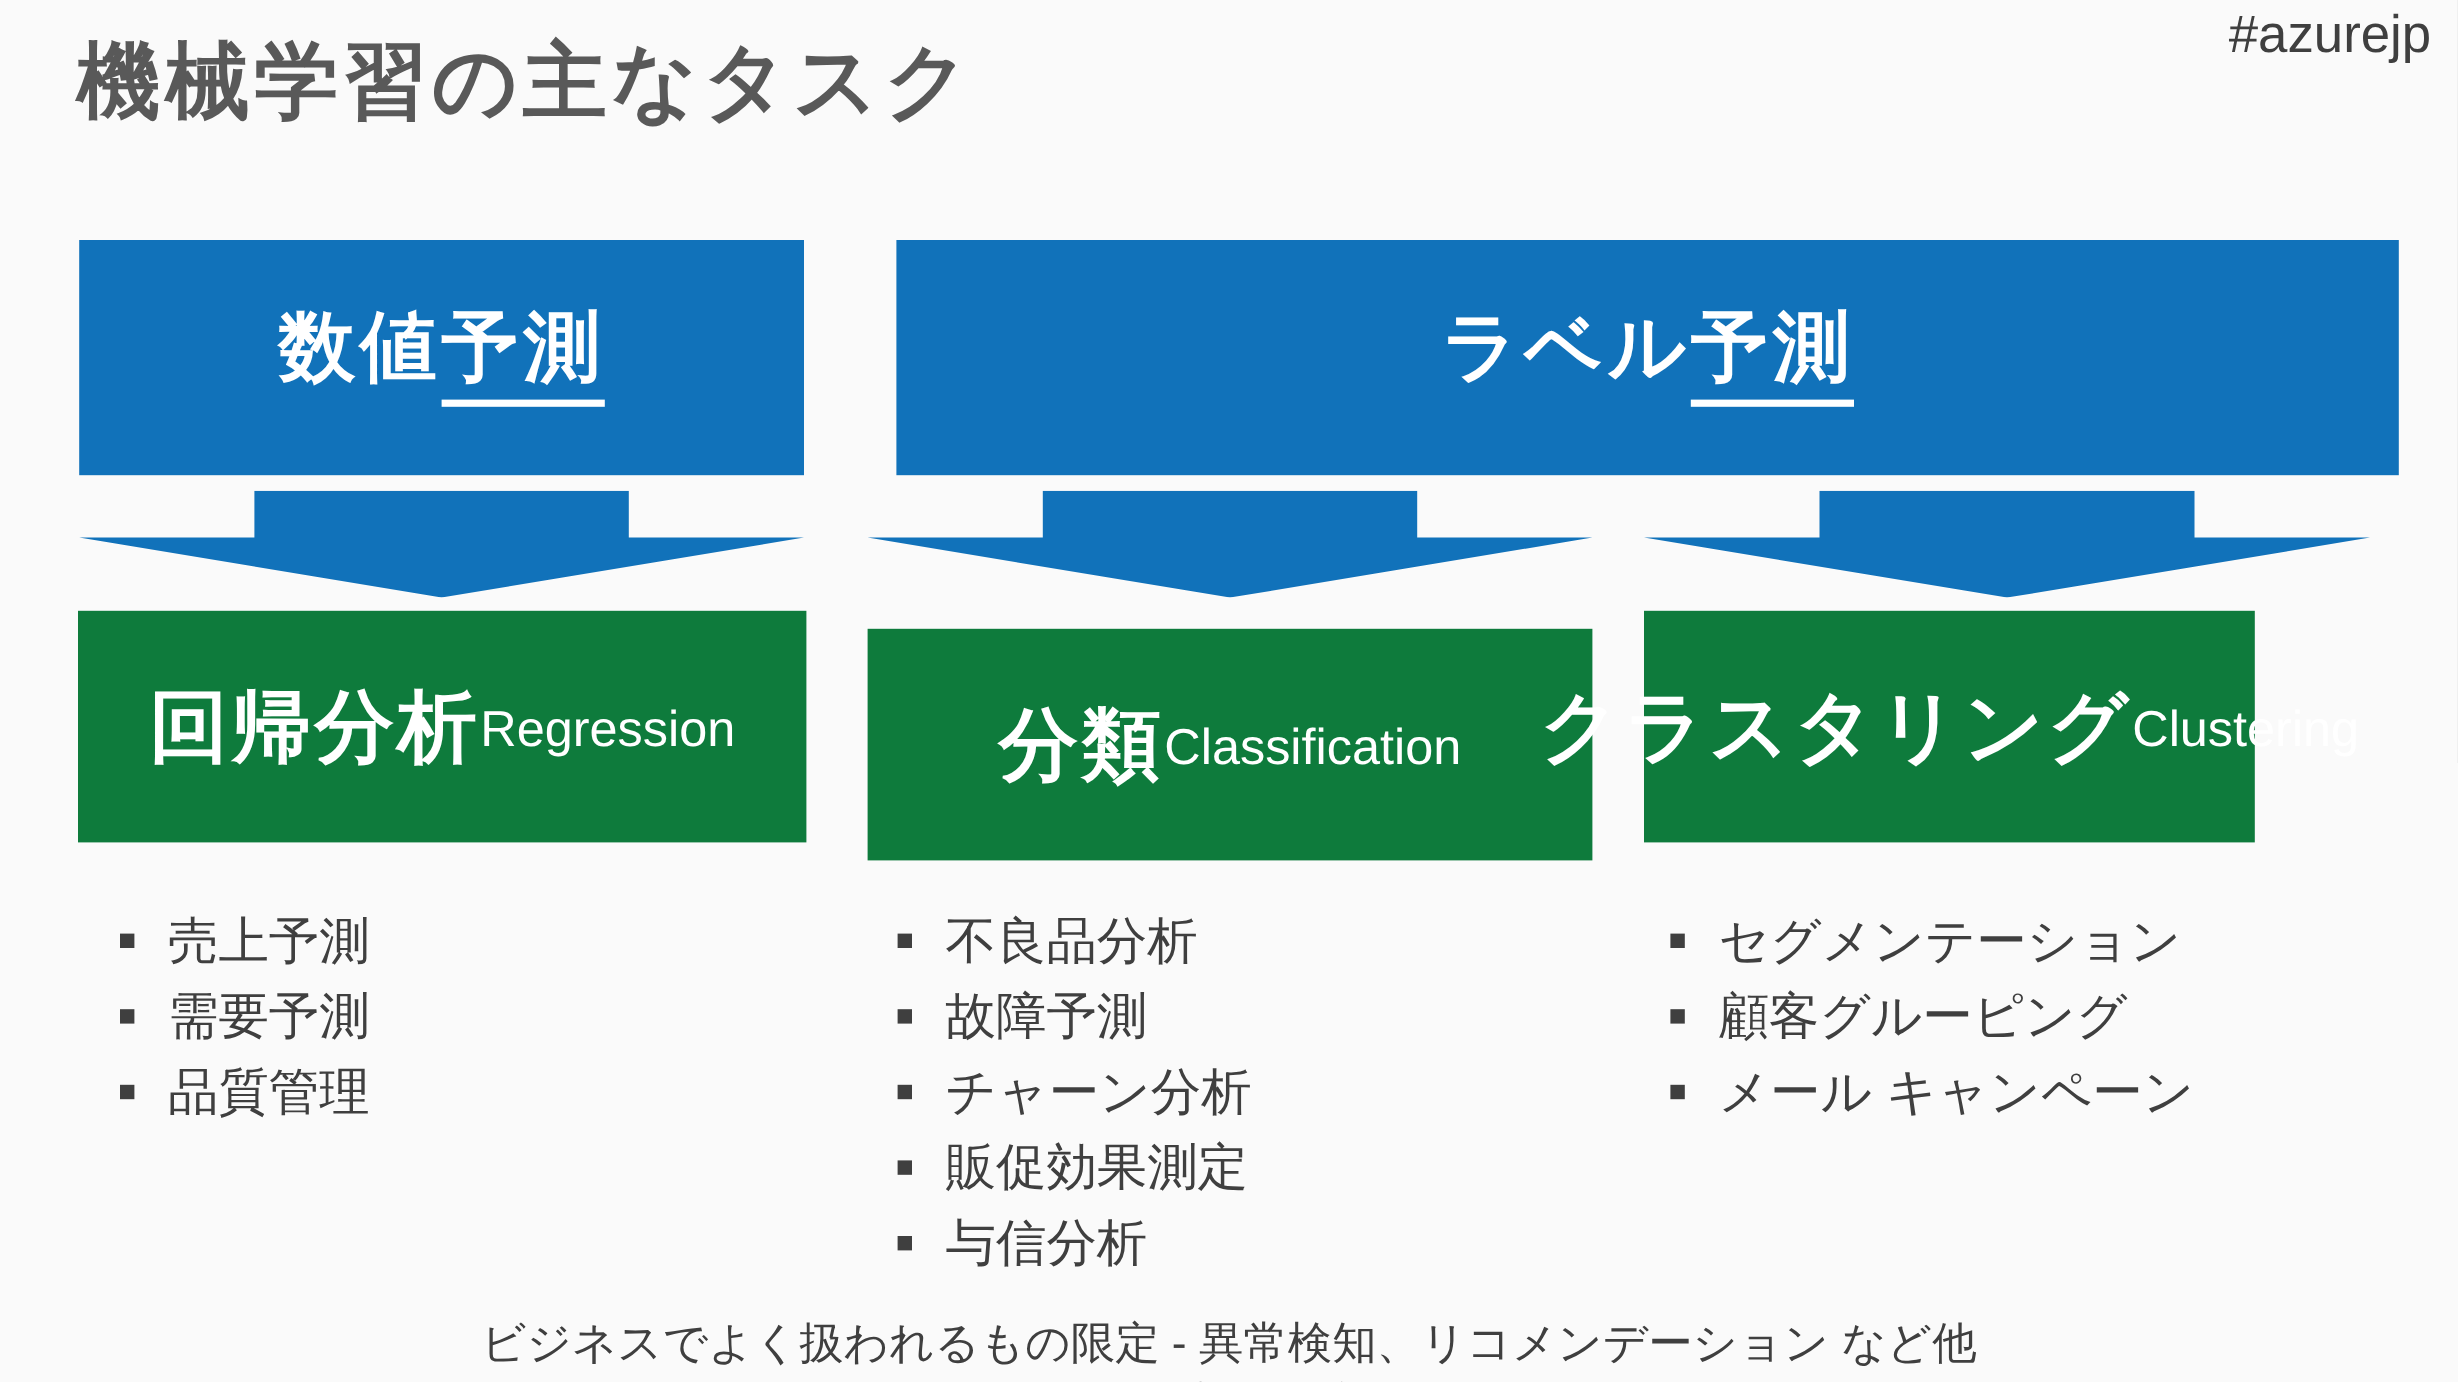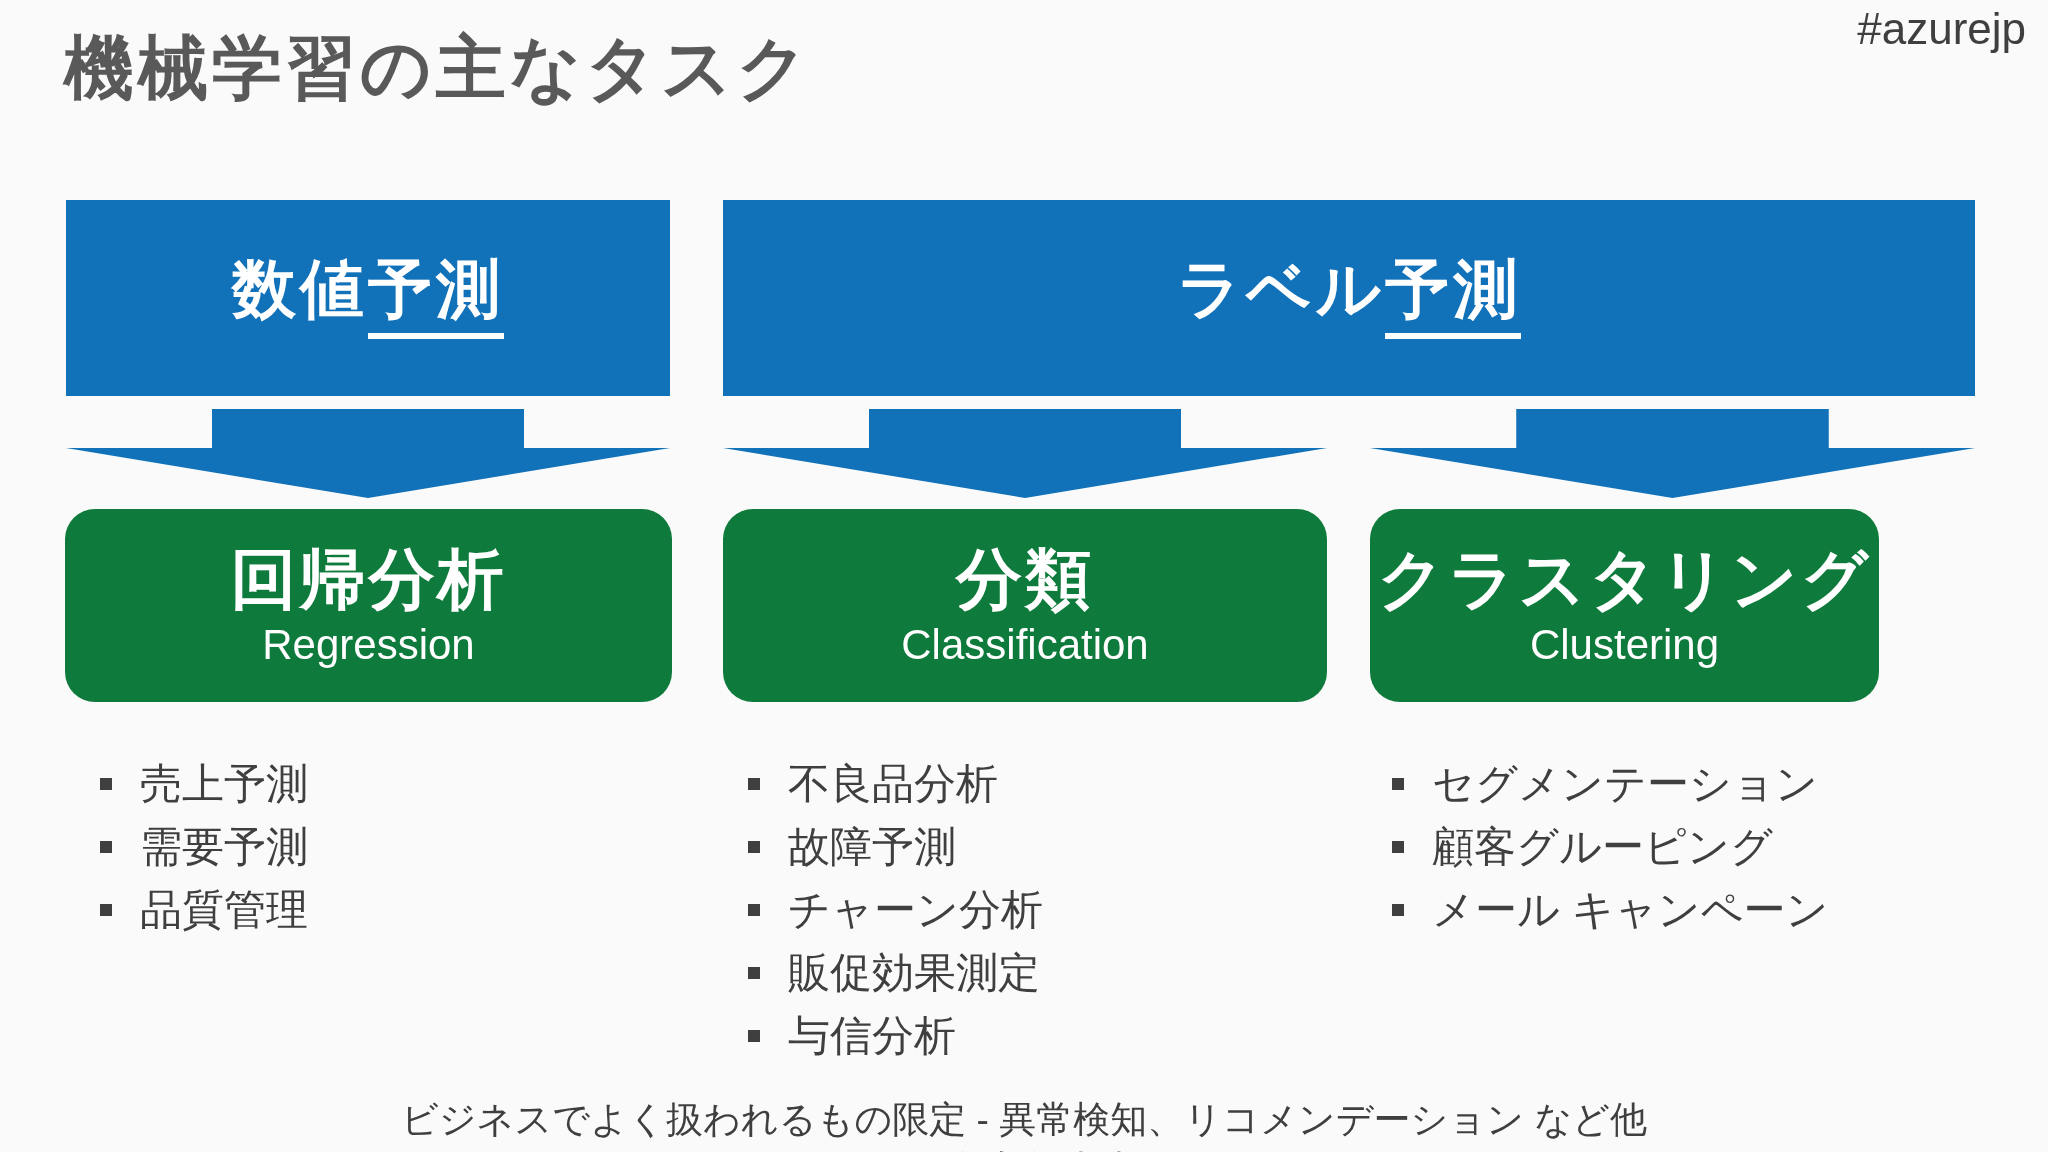--- a/index.html
+++ b/index.html
@@ -27,44 +27,44 @@
     position:absolute;left:64px;top:22px;
     font-size:70px;font-weight:600;color:var(--title-gray);
     letter-spacing:4px;white-space:nowrap;
   }
   .bluebox{
     position:absolute;top:200px;height:196px;
     background:var(--blue);
     display:flex;align-items:center;justify-content:center;
   }
   .bluebox.b1{left:66px;width:604px;}
-  .bluebox.b2{left:723px;width:1252px;}
+  .bluebox.b2{left:747px;width:1252px;}
   .bluebox-label{
     color:var(--white);font-size:64px;font-weight:600;
     letter-spacing:4px;white-space:nowrap;line-height:1;
   }
   .ul-part{
     display:inline-block;
     border-bottom:6px solid var(--white);
     padding-bottom:12px;
   }
   .plain-part{display:inline-block;padding-bottom:18px;}
   .arrow{position:absolute;top:409px;height:89px;display:block;}
   .arrow.a1{left:66px;width:604px;}
   .arrow.a2{left:723px;width:604px;}
   .arrow.a3{left:1370px;width:605px;}
   .arrow polygon{fill:var(--blue);}
   .greenbox{
     position:absolute;top:509px;height:193px;
     background:var(--green);
-    display:flex;flex-direction:column;align-items:center;justify-content:center;
-    color:var(--white);text-align:center;border-radius:30px;
+    display:flex;flex-direction:row;align-items:center;justify-content:center;
+    color:var(--white);text-align:center;
   }
   .greenbox.g1{left:65px;width:607px;}
-  .greenbox.g2{left:723px;width:604px;}
+  .greenbox.g2{left:723px;width:604px;margin-top:15px;}
   .greenbox.g3{left:1370px;width:509px;}
   .greenbox .ja{font-size:66px;font-weight:600;letter-spacing:3px;line-height:1.1;white-space:nowrap;}
   .greenbox .en{font-size:42px;font-weight:400;margin-top:6px;line-height:1.1;}
   .tasklist{
     position:absolute;top:752px;
     list-style:none;
     color:var(--text-dark);
   }
   .tasklist.l1{left:100px;}
   .tasklist.l2{left:748px;}

